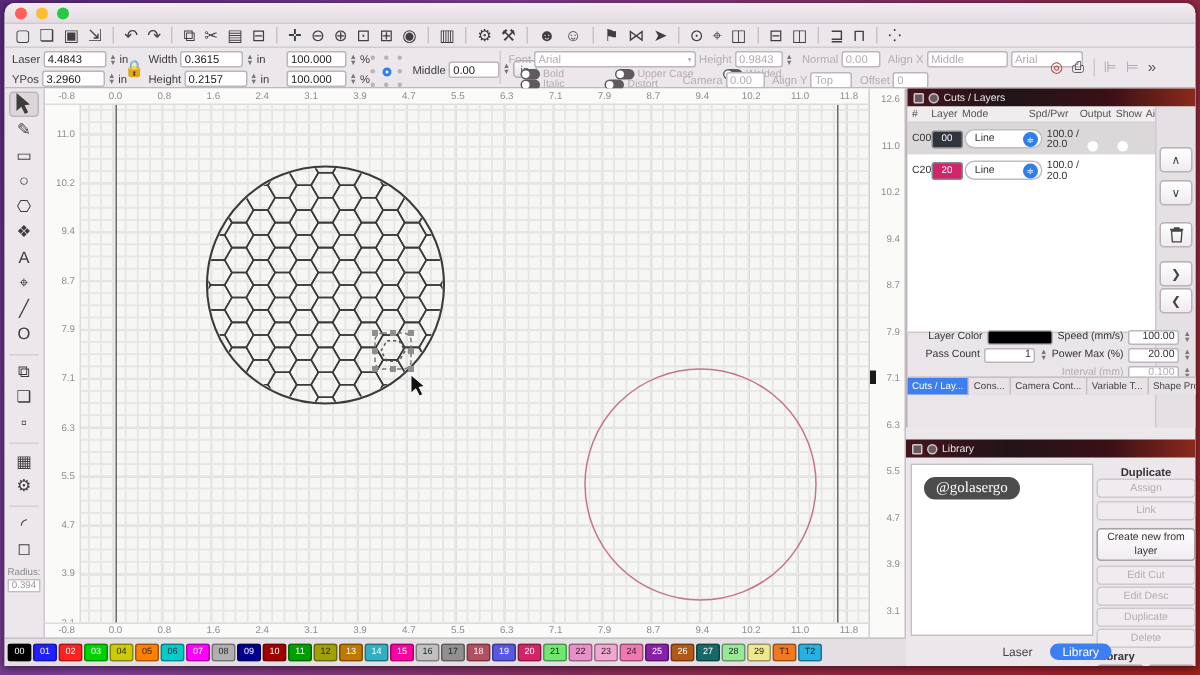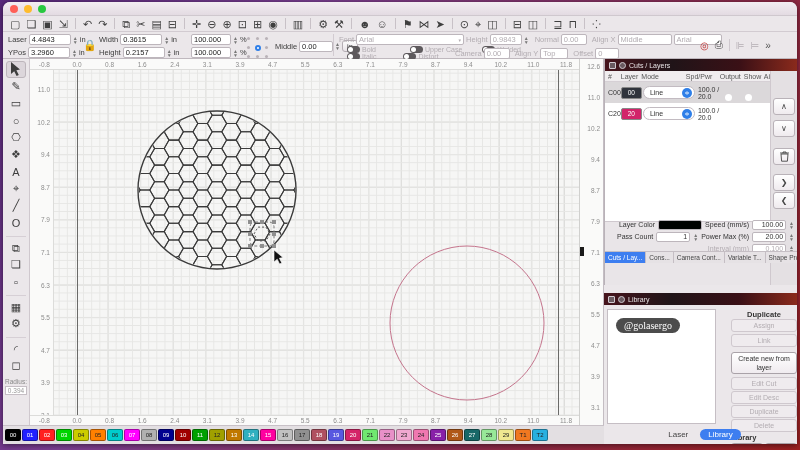--- a/index.html
+++ b/index.html
@@ -70,21 +70,21 @@
   .sbtn{position:absolute;left:2px;width:22px;height:17px;background:linear-gradient(#fff,#efeaee);border:1px solid #b9b2b8;border-radius:3px;display:flex;align-items:center;justify-content:center;font-size:8px;color:#444}
   .listbody{position:absolute;left:0;right:27px;top:65px;bottom:63px;background:#fff;border-bottom:1px solid #cfc8ce}
   .cfields{position:absolute;left:0;right:0;bottom:34px;height:29px;display:flex;flex-direction:column;justify-content:center;gap:2px;padding:0 3px}
   .crow{display:flex;align-items:center;justify-content:flex-end;gap:3px;font-size:7px}
   .cinp{background:#fff;border:1px solid #bdb6bc;border-radius:2px;height:10px;min-width:34px;font-size:7px;display:flex;align-items:center;justify-content:flex-end;padding:0 2px}
   .ctabs{position:absolute;left:0;right:0;bottom:22px;height:12px;display:flex;background:#ddd8dc;border-top:1px solid #c5bec4}
   .ctab{flex:0 0 auto;padding:0 3px;display:flex;align-items:center;font-size:6.5px;color:#444;border-right:1px solid #c5bec4;background:#e6e2e5;white-space:nowrap}
   .ctab.act{background:#3d7ef0;color:#fff}
   
   .lib{position:absolute;left:601px;right:0;bottom:0;top:291px}
-  .liblist{position:absolute;left:3px;top:16px;width:109px;bottom:20px;background:#fff;border:1px solid #c5bec4}
+  .liblist{position:absolute;left:3px;top:16px;width:122px;bottom:20px;background:#fff;border:1px solid #c5bec4}
   .pill{display:inline-block;margin:8px 0 0 8px;background:#4c4c4c;color:#fff;border-radius:9px;padding:2px 8px;font-size:10px;font-family:"Liberation Serif",serif}
   .matlbl{position:absolute;font-weight:bold;font-size:7.5px;color:#333}
   .lbtn{position:absolute;left:127px;width:66px;height:13px;background:#efebee;border:1px solid #cfc8ce;border-radius:3px;color:#b3adb2;display:flex;align-items:center;justify-content:center;font-size:7px;text-align:center}
   .lbtn.en{background:linear-gradient(#fff,#f0ebef);border-color:#a9a2a8;color:#333}
   .libtabs{position:absolute;left:0;right:0;bottom:3px;height:13px;display:flex;align-items:center;justify-content:center;gap:4px;font-size:8px;color:#444}
   .libtab{padding:1px 8px;border-radius:8px}
   .libtab.act{background:#3d7ef0;color:#fff}
   
   .palette{position:absolute;left:0;bottom:0;width:601px;height:19px;background:#e3dfe2;border-top:1px solid #c8c1c7;display:flex;align-items:center;padding-left:2px;gap:1px}
   .pchip{width:16px;height:12px;border-radius:2px;border:1px solid rgba(0,0,0,.35);font-size:6px;display:flex;align-items:center;justify-content:center}

